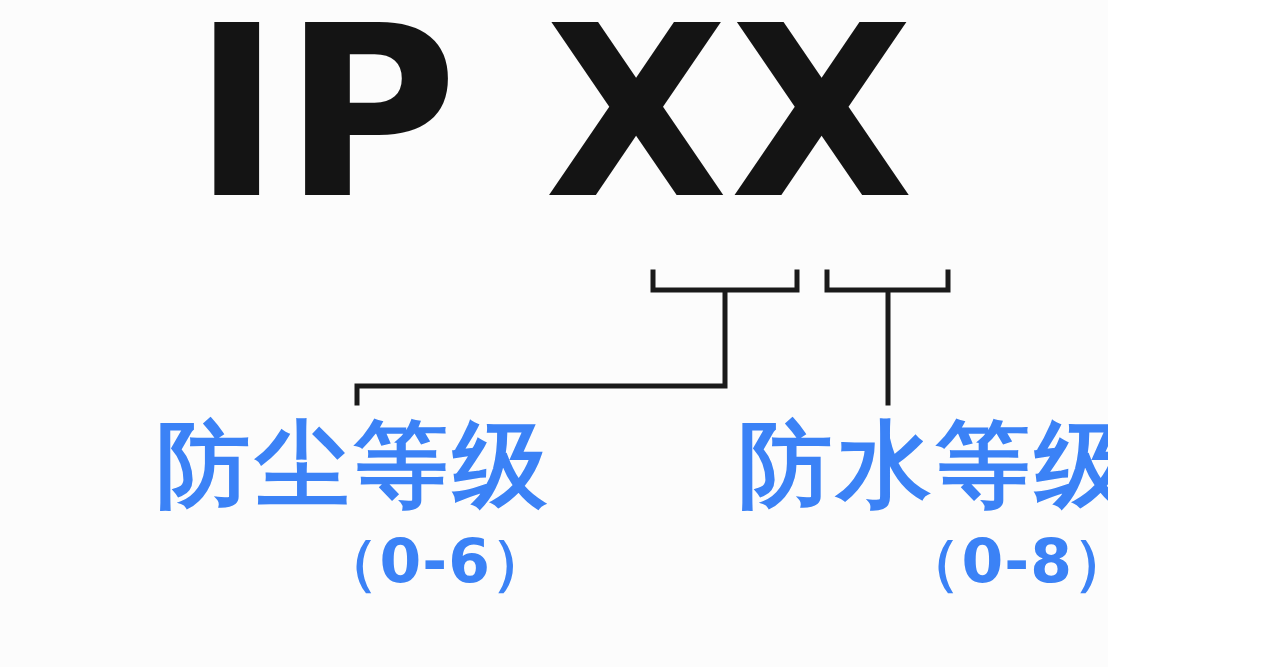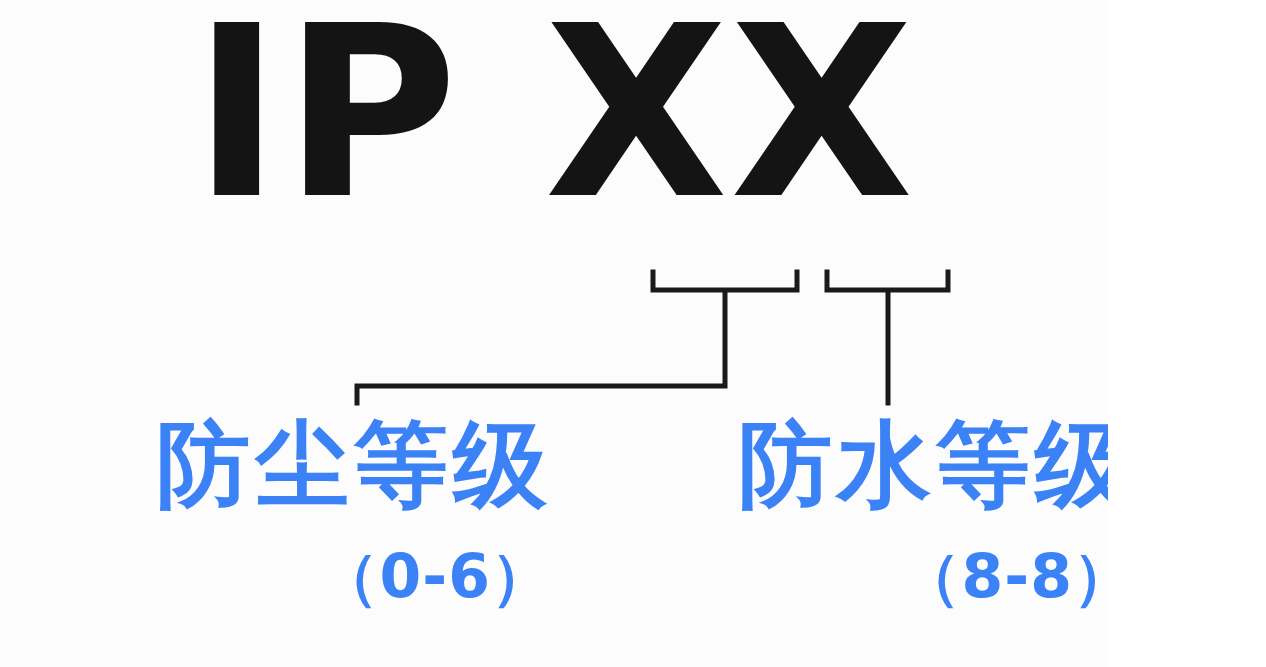--- a/index.html
+++ b/index.html
@@ -54,21 +54,21 @@
   .label-block.left  { left: 152px; }
   .label-block.right { left: 734px; }
   .label-cn {
     font-size: 94px;
     line-height: 1.05;
     letter-spacing: 5px;
     white-space: nowrap;
   }
   .label-range {
     font-size: 60px;
-    margin-top: 22px;
+    margin-top: 7px;
     letter-spacing: 1px;
     white-space: nowrap;
   }
 </style>
 </head>
 <body>
 
 <div class="canvas">
 
   <div class="ip-title">IP XX</div>
@@ -80,16 +80,16 @@
     <path d="M827 272 L827 290 L948 290 L948 272 M888 290 L888 403"></path>
   </svg>
 
   <div class="label-block left">
     <div class="label-cn">防尘等级</div>
     <div class="label-range">（0-6）</div>
   </div>
 
   <div class="label-block right">
     <div class="label-cn">防水等级</div>
-    <div class="label-range">（8-8）</div>
+    <div class="label-range">（0-8）</div>
   </div>
 
 </div>
 
 </body></html>

